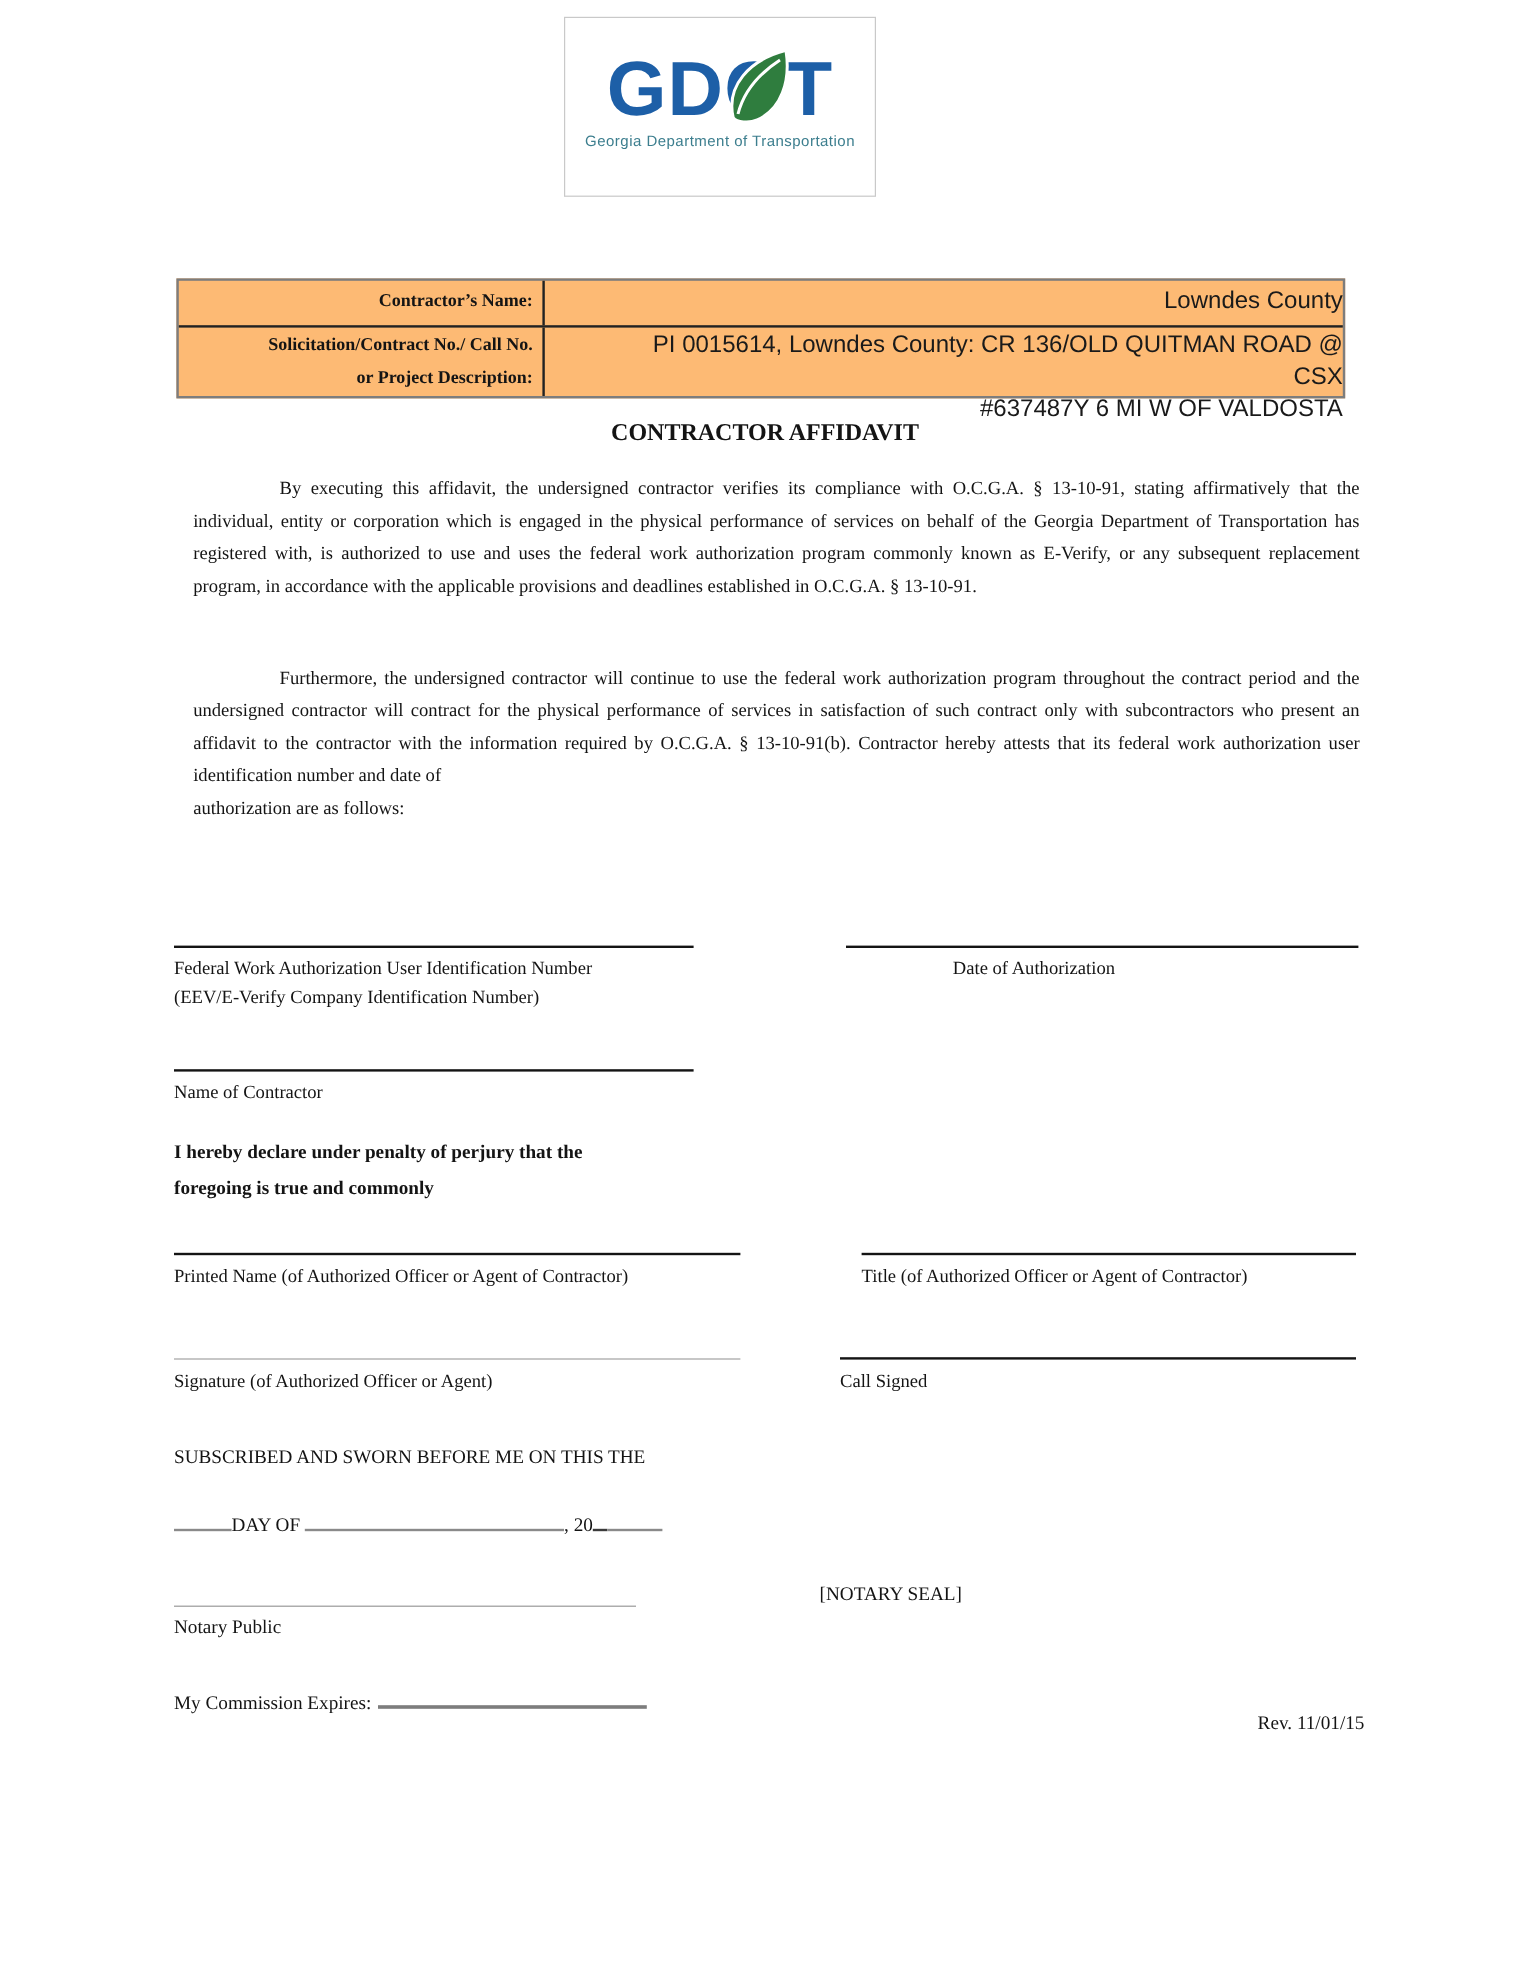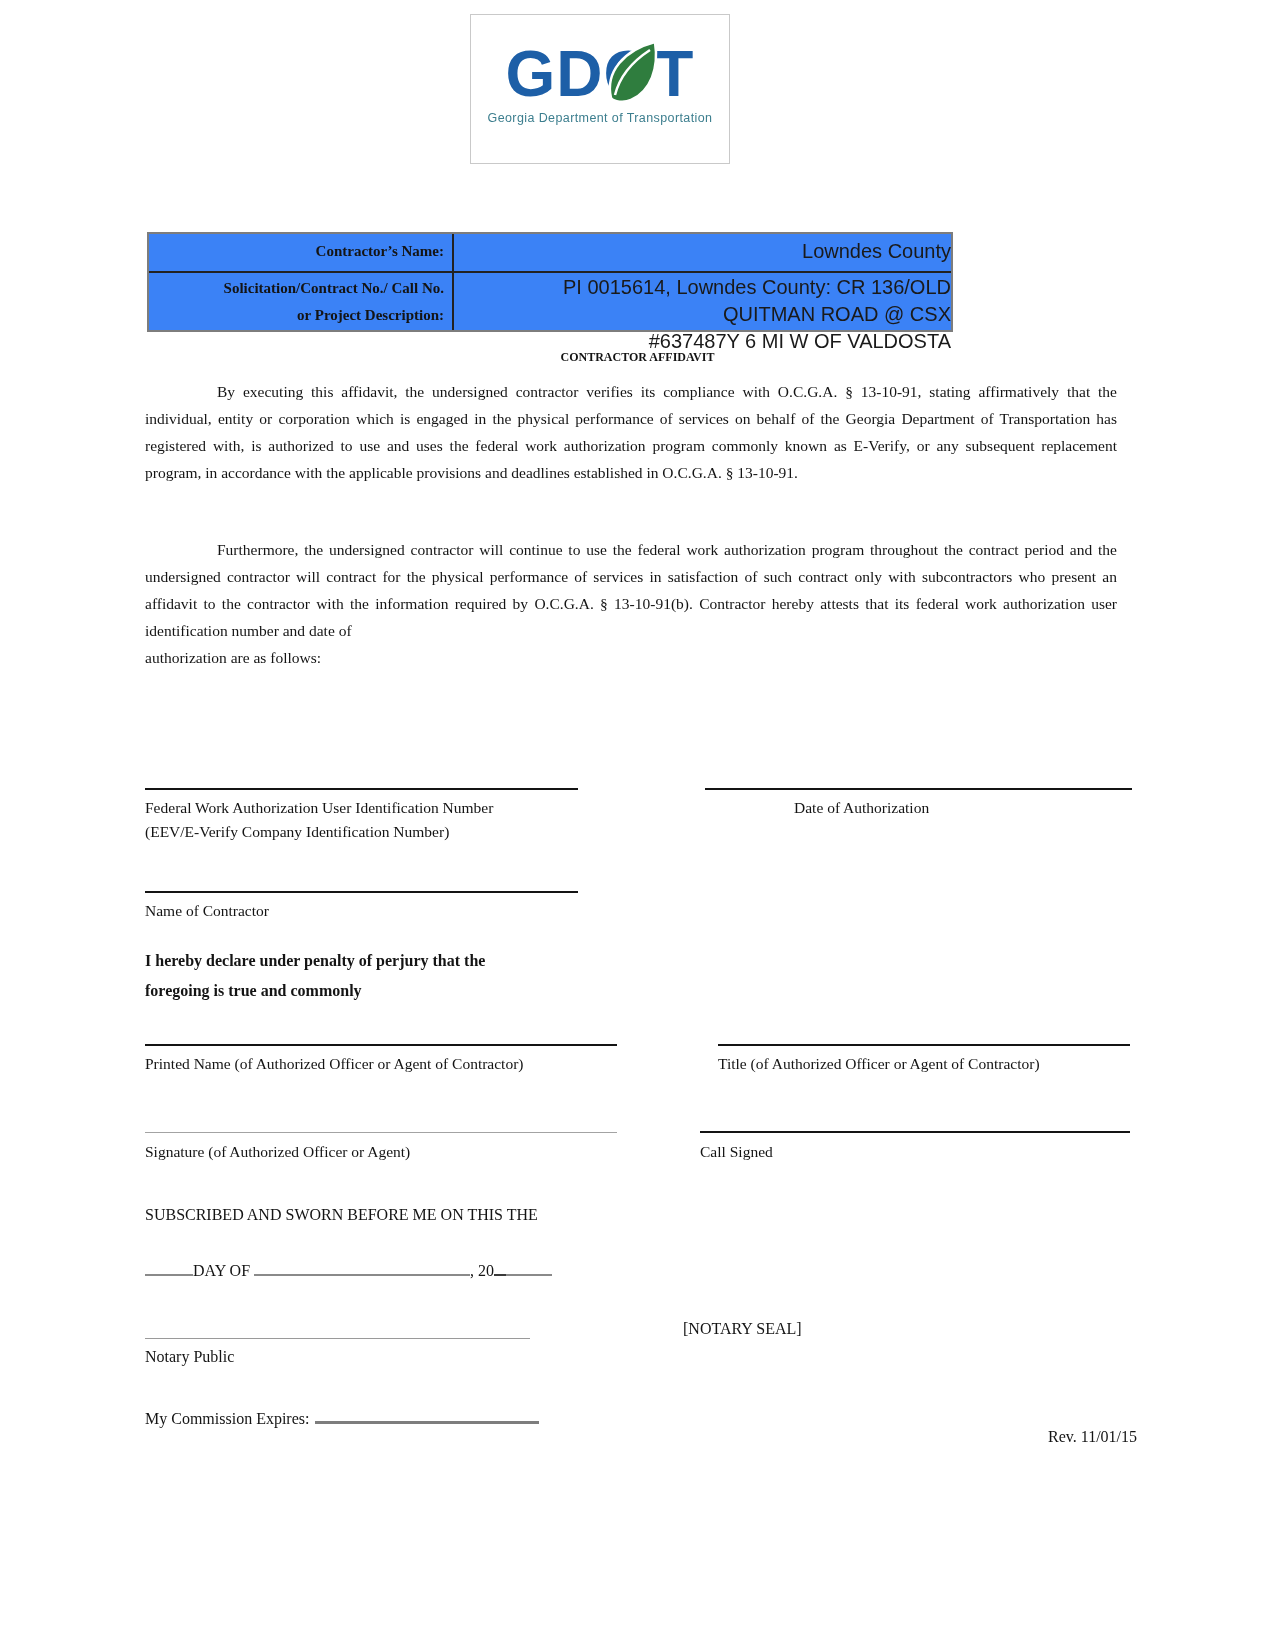--- a/index.html
+++ b/index.html
@@ -18,22 +18,22 @@
     display:flex;align-items:center;justify-content:center;
   }
   .logo-box svg{display:block;}
   
   .doc-title{
     position:absolute;left:0;top:165px;width:1275px;
     text-align:center;font-weight:bold;font-size:19.5px;letter-spacing:.2px;
   }
   
   .info-table{
-    position:absolute;left:147px;top:232px;width:806px;
-    border:2px solid #7d7d7d;box-sizing:border-box;background:#3b82f6;
+    position:absolute;left:147px;top:232px;width:974px;
+    border:2px solid #7d7d7d;box-sizing:border-box;background:#fdba74;
   }
   .it-row{display:flex;}
   .it-row1{height:37px;border-bottom:2px solid #222;}
   .it-row2{height:57px;}
   .it-label{
     width:305px;box-sizing:border-box;border-right:2px solid #222;
     text-align:right;padding-right:8px;font-weight:bold;font-size:15px;
   }
   .it-row1 .it-label{line-height:35px;}
   .it-row2 .it-label{line-height:27px;padding-top:2px;}
@@ -41,24 +41,24 @@
     flex:1;font-family:"Liberation Sans","DejaVu Sans",sans-serif;
     font-size:20px;color:#1a1a1a;text-align:right;
   }
   .it-row1 .it-value{line-height:35px;padding-left:10px;}
   .it-row2 .it-value{line-height:27px;padding-top:1px;margin-left:40px;}
   .it-v1{display:block;padding-left:13px;}
   .it-v2{display:block;padding-left:3px;}
   
   .section-heading{
     position:absolute;left:0;top:350px;width:1275px;text-align:center;
-    font-weight:bold;font-size:12px;
+    font-weight:bold;font-size:20px;
   }
   .body-par{
-    position:absolute;left:145px;width:972px;margin:0;
+    position:absolute;left:145px;width:972px;margin:16px;
     font-size:15.5px;line-height:27px;text-align:justify;text-indent:72px;
   }
   .par1{top:378px;}
   .par2{top:536px;}
   
   .line{position:absolute;height:0;border-top:2px solid #141414;}
   .line-thin{position:absolute;height:0;border-top:1px solid #a3a3a3;}
   .lbl{position:absolute;font-size:15.5px;line-height:24px;}
   .decl{
     position:absolute;left:145px;top:946px;width:430px;margin:0;

